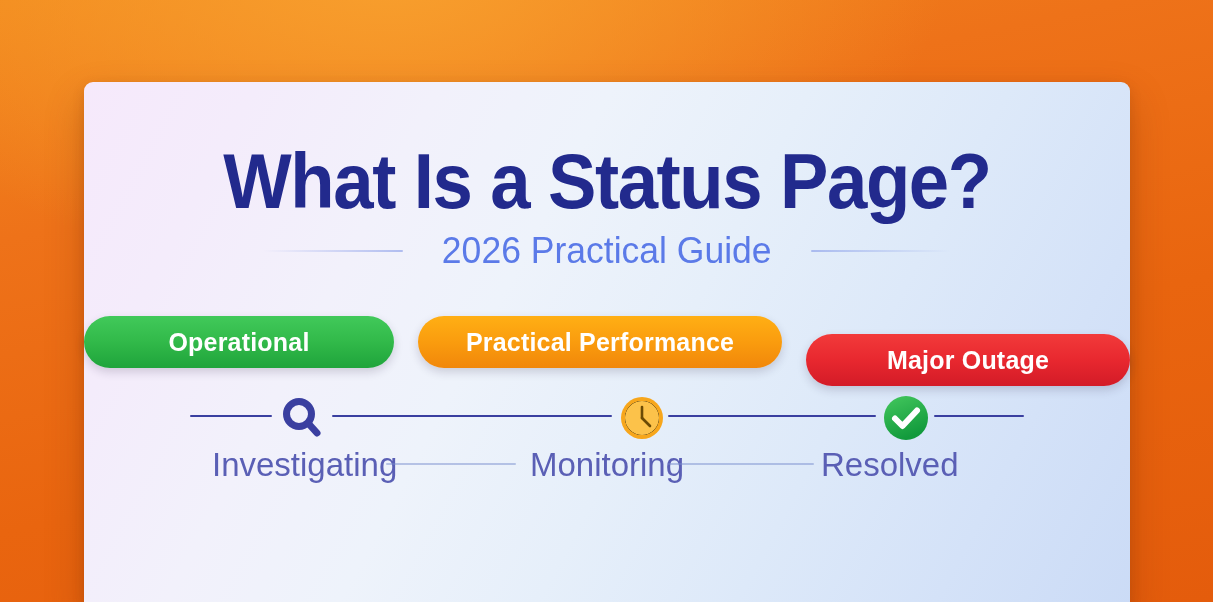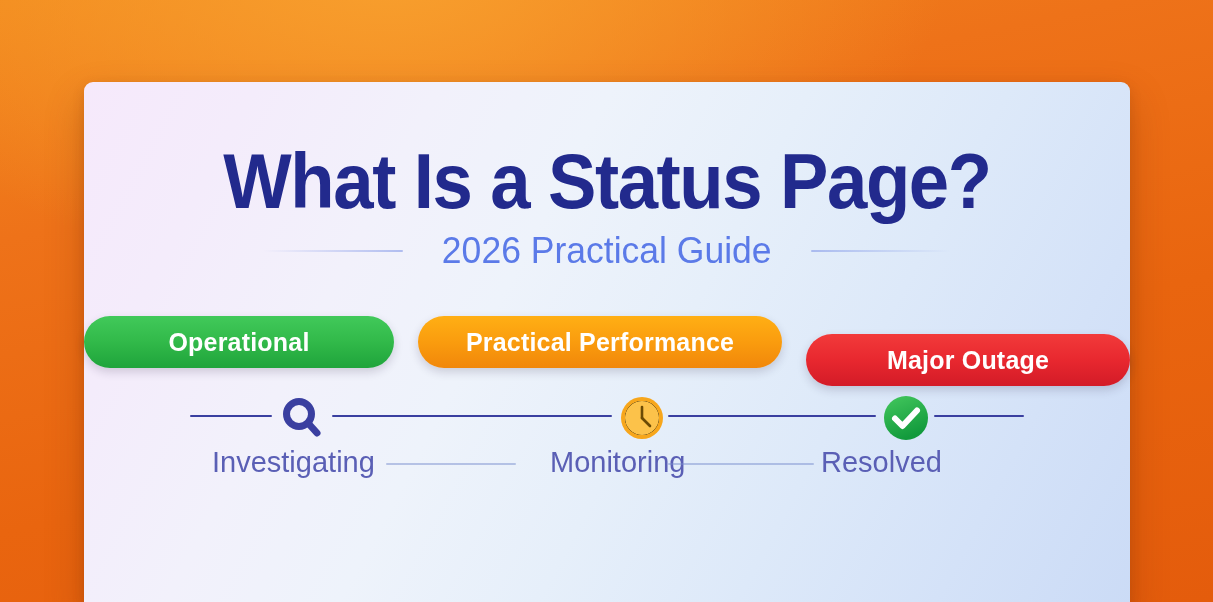--- a/index.html
+++ b/index.html
@@ -168,27 +168,27 @@
   .labels {
     position: absolute;
     top: 48px;
     left: 0;
     width: 834px;
     height: 40px;
   }
   .tl-label {
     position: absolute;
     top: 0;
-    font-size: 29px;
+    font-size: 33px;
     color: #5a5fb5;
     white-space: nowrap;
     letter-spacing: 0px;
   }
   .tl-label.l1 { left: 22px;  }
-  .tl-label.l2 { left: 340px; margin-left: 20px; }
+  .tl-label.l2 { left: 340px; }
   .tl-label.l3 { left: 631px; }
 
   .lbl-rule {
     position: absolute;
     top: 17px;
     height: 2px;
     background: rgba(120,140,205,0.48);
     border-radius: 2px;
   }
   .lbl-rule.a { left: 196px; width: 130px; }

